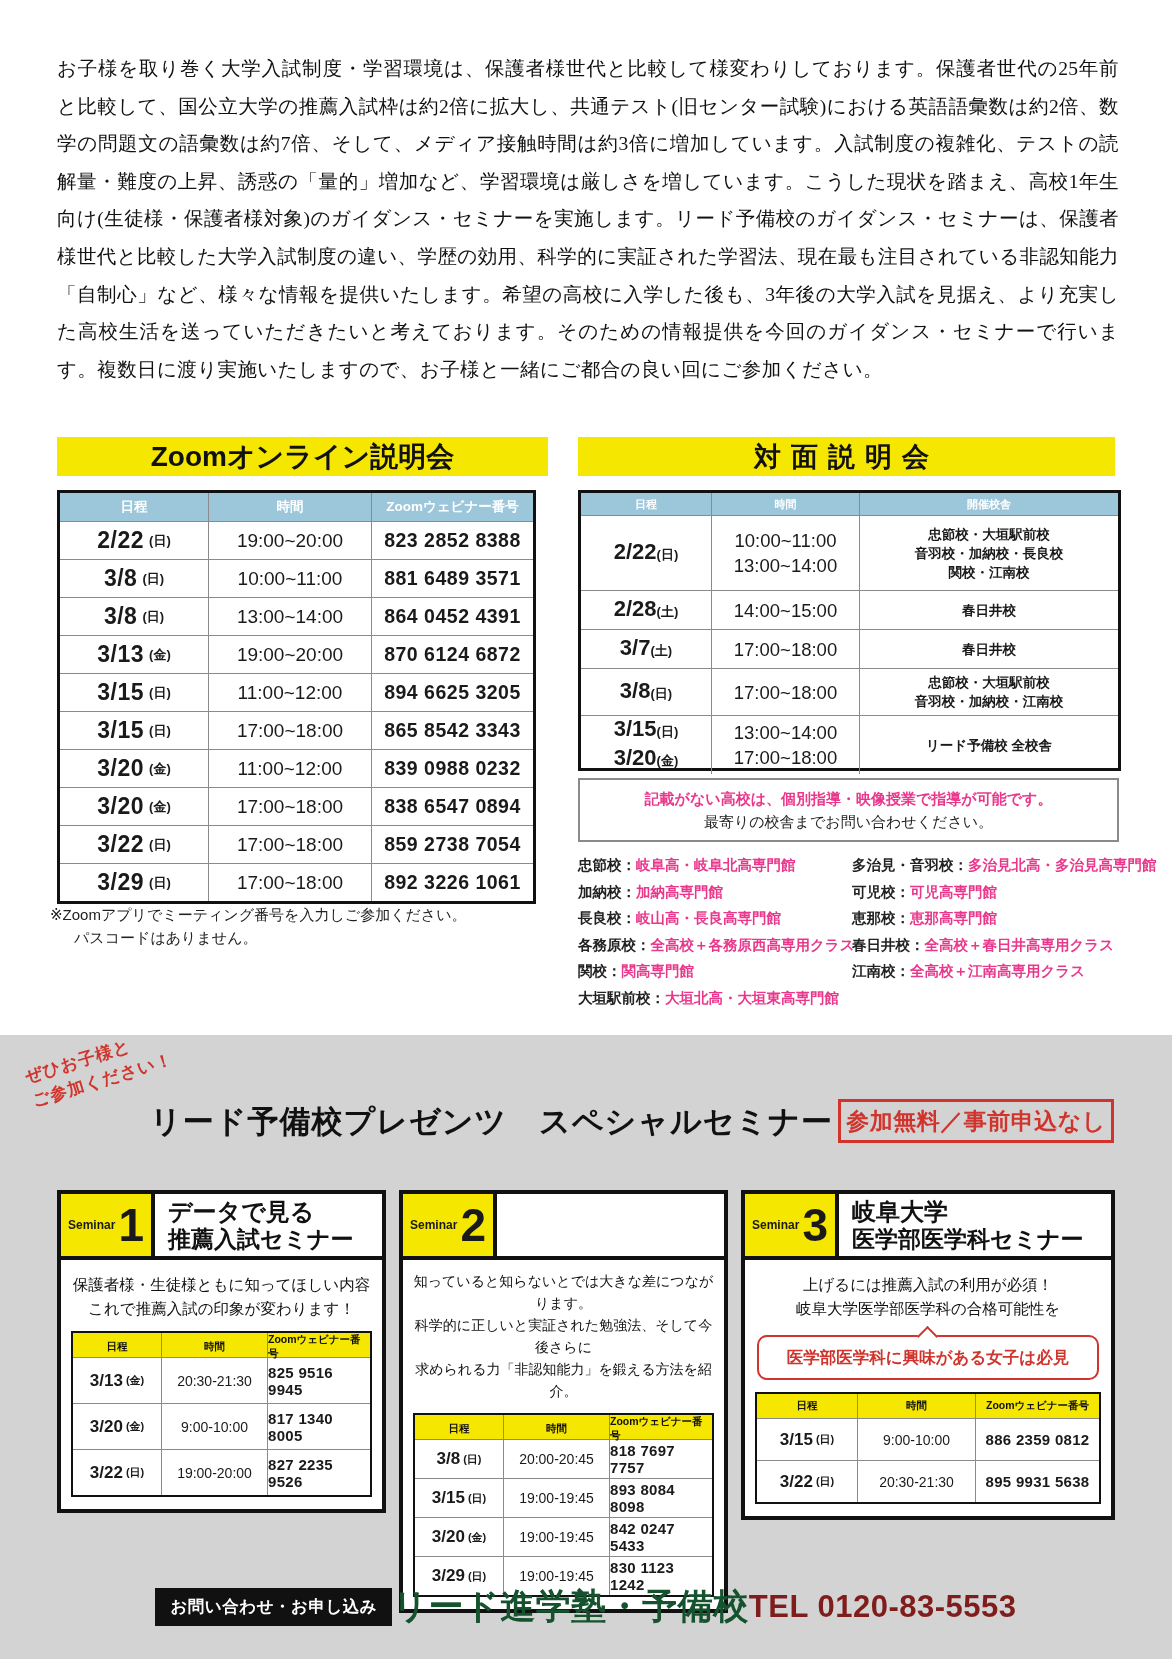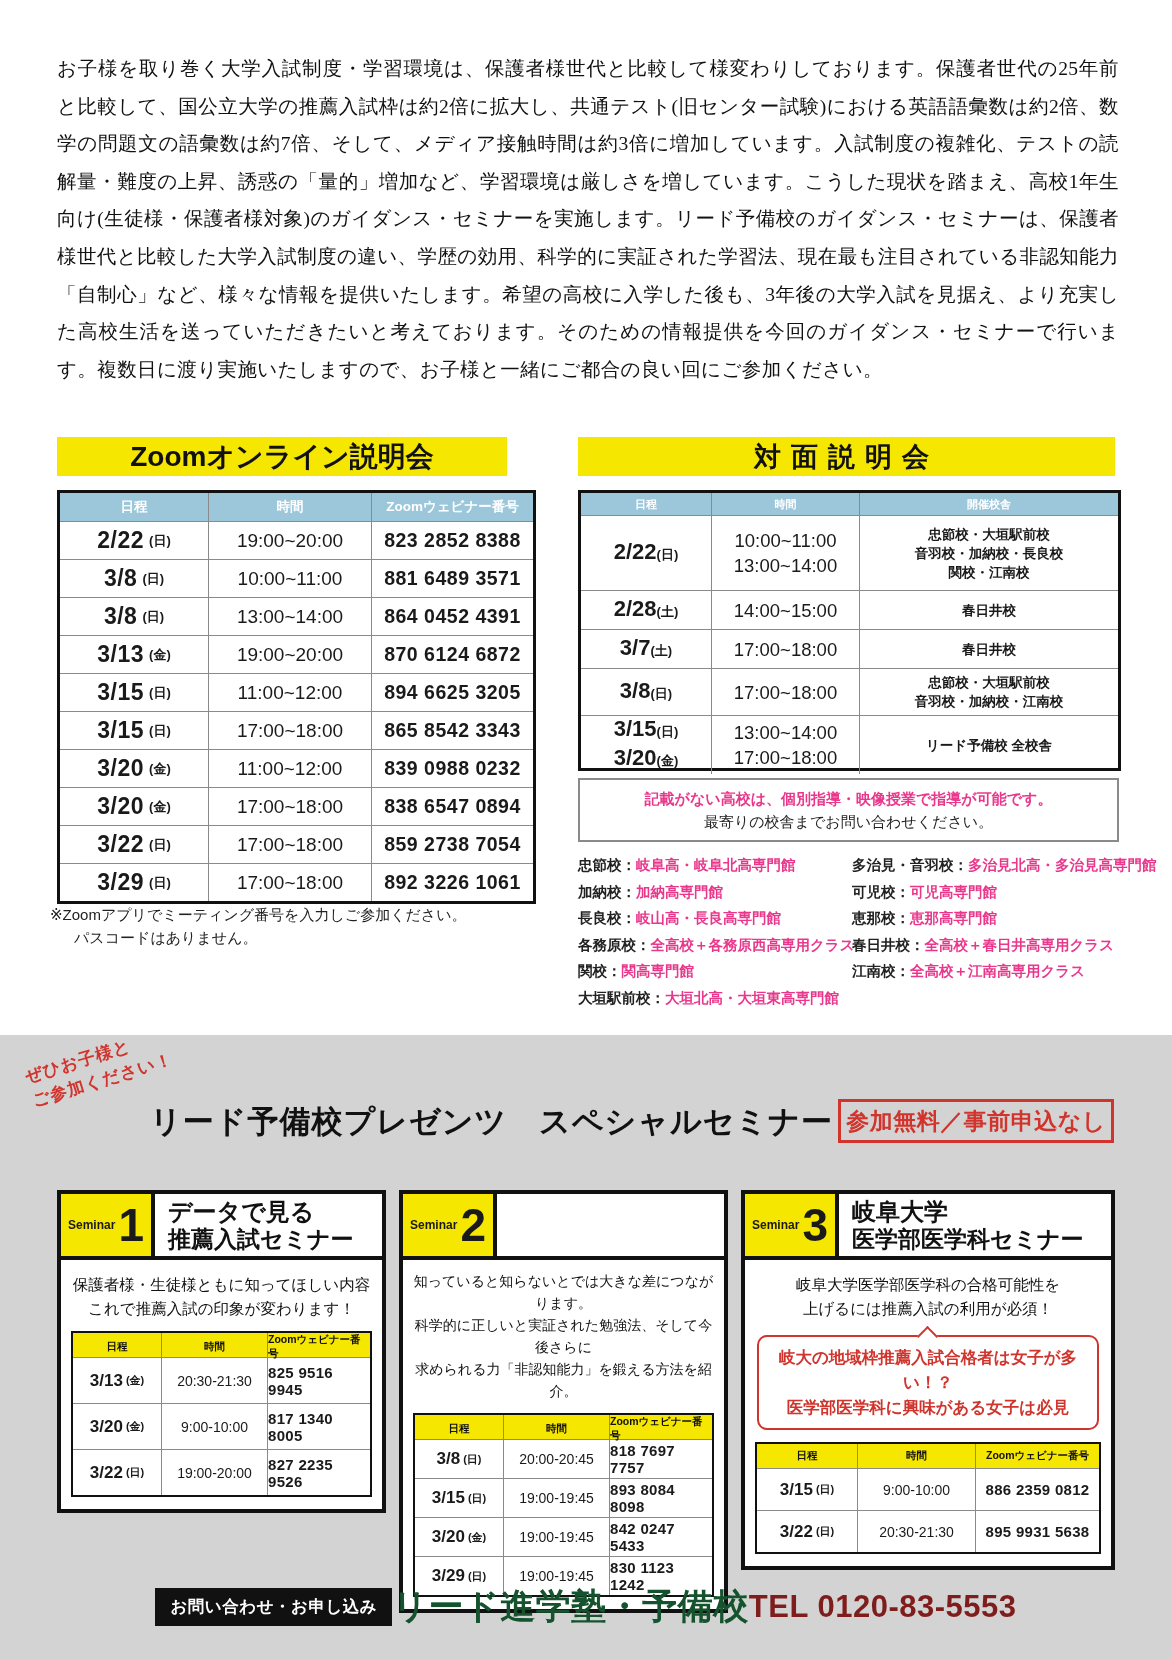--- a/index.html
+++ b/index.html
@@ -14,21 +14,21 @@
     font-family:"Liberation Serif","DejaVu Serif",serif;
     font-size:19.5px;line-height:37.6px;letter-spacing:.4px;
     text-align:justify;color:#111;
   }
   
   .banner{
     position:absolute;height:39px;background:#f6e700;
     display:flex;align-items:center;justify-content:center;
     font-weight:bold;color:#111;
   }
-  .banner.zoom{left:57px;top:437px;width:450px;font-size:28px;}
+  .banner.zoom{left:57px;top:437px;width:491px;font-size:28px;}
   .banner.taimen{left:578px;top:437px;width:537px;font-size:27px;letter-spacing:10px;}
   
   .ztable{
     position:absolute;left:57px;top:490px;width:473px;
     border:3px solid #111;background:#fff;
   }
   .zhead{display:grid;grid-template-columns:148px 163px 1fr;height:28px;background:#9cc7db;}
   .zhead div{display:flex;align-items:center;justify-content:center;color:#fff;font-size:13.5px;font-weight:bold;}
   .zrow{display:grid;grid-template-columns:148px 163px 1fr;height:37px;border-top:1px solid #8a8a8a;}
   .zrow:first-of-type{border-top:none;}
@@ -458,25 +458,24 @@
       <div class="sem-badge">
         <span class="sl">Seminar</span>
         <span class="sn">3</span>
       </div>
       <div class="card-title">
         <div class="t1">岐阜大学</div>
         <div class="t2">医学部医学科セミナー</div>
       </div>
     </div>
     <div class="card-desc">
+      <div>上げるには推薦入試の利用が必須！</div>
       <div>岐阜大学医学部医学科の合格可能性を</div>
-      <div>上げるには推薦入試の利用が必須！</div>
     </div>
     <div class="callout">
-      <div>岐大の地域枠推薦入試合格者は女子が多い！？</div>
       <div>医学部医学科に興味がある女子は必見</div>
     </div>
     <div class="stable">
       <div class="shead">
         <div>日程</div>
         <div>時間</div>
         <div>Zoomウェビナー番号</div>
       </div>
       <div class="srow">
         <div class="sc sdate">

